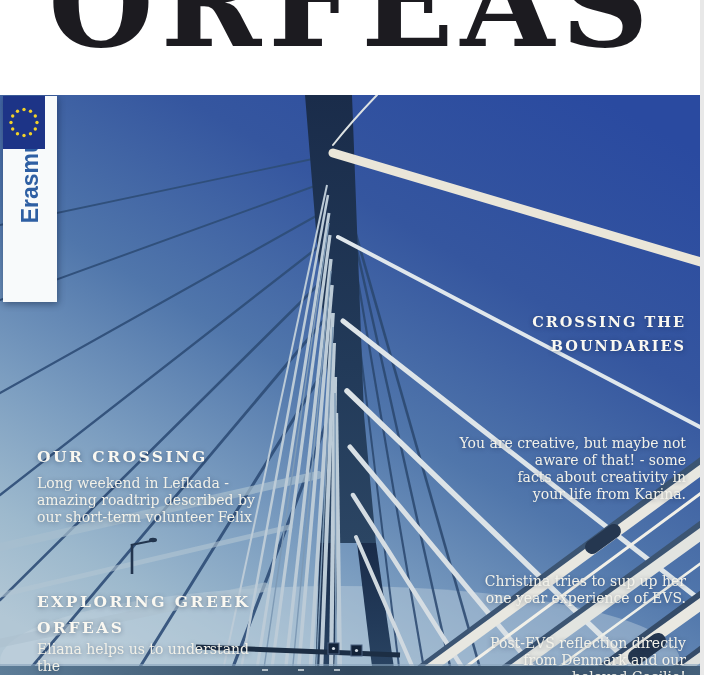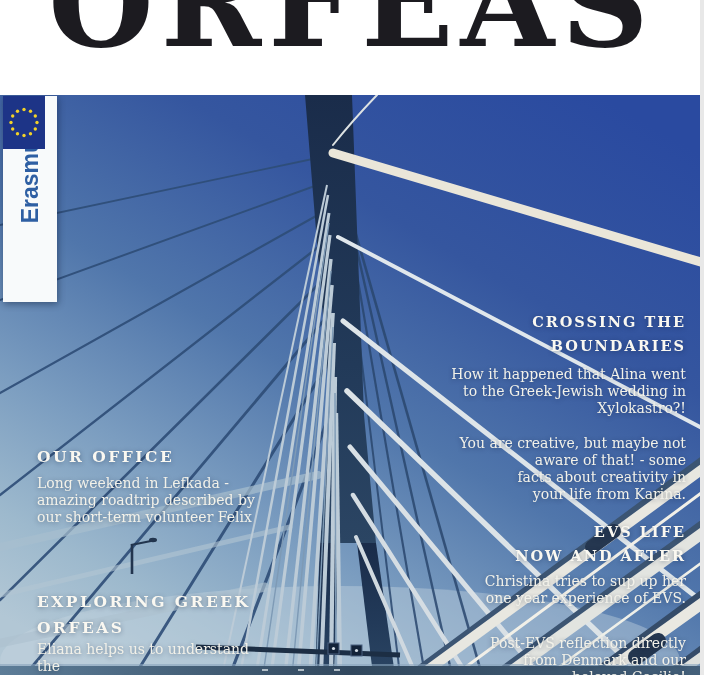--- a/index.html
+++ b/index.html
@@ -186,39 +186,34 @@
           <circle cx="21" cy="39.5" r="1.7"></circle>
             <circle cx="14.5" cy="37.8" r="1.7"></circle>
           <circle cx="9.7" cy="33" r="1.7"></circle>
             <circle cx="8" cy="26.5" r="1.7"></circle>
           <circle cx="9.7" cy="20" r="1.7"></circle>
             <circle cx="14.5" cy="15.2" r="1.7"></circle>
         </g>
       </svg>
     </div>
 
-    <div class="ov lh lh1 ml">OUR OFFICE</div>
+    <div class="ov lh lh1 ml">OUR CROSSING</div>
     <div class="ov lb lp1 ml">Long weekend in Lefkada -
 amazing roadtrip described by
 our short-term volunteer Felix</div>
     <div class="ov lh lh2 ml">EXPLORING GREEK
 ORFEAS</div>
     <div class="ov lb lp2 ml">Eliana helps us to understand the
 meaning and ancient roots of</div>
 
     <div class="ov rh rh1 ml">CROSSING THE
 BOUNDARIES</div>
-    <div class="ov rb rp1 ml">How it happened that Alina went
-to the Greek-Jewish wedding in
-Xylokastro?!</div>
     <div class="ov rb rp2 ml">You are creative, but maybe not
 aware of that! - some
 facts about creativity in
 your life from Karina.</div>
-    <div class="ov rh rh2 ml">EVS LIFE
-NOW AND AFTER</div>
     <div class="ov rb rp3 ml">Christina tries to sup up her
 one year experience of EVS.</div>
     <div class="ov rb rp4 ml">Post-EVS reflection directly
 from Denmark and our
 beloved Cecilie!</div>
   </div>
 </div>
 
 </body></html>

